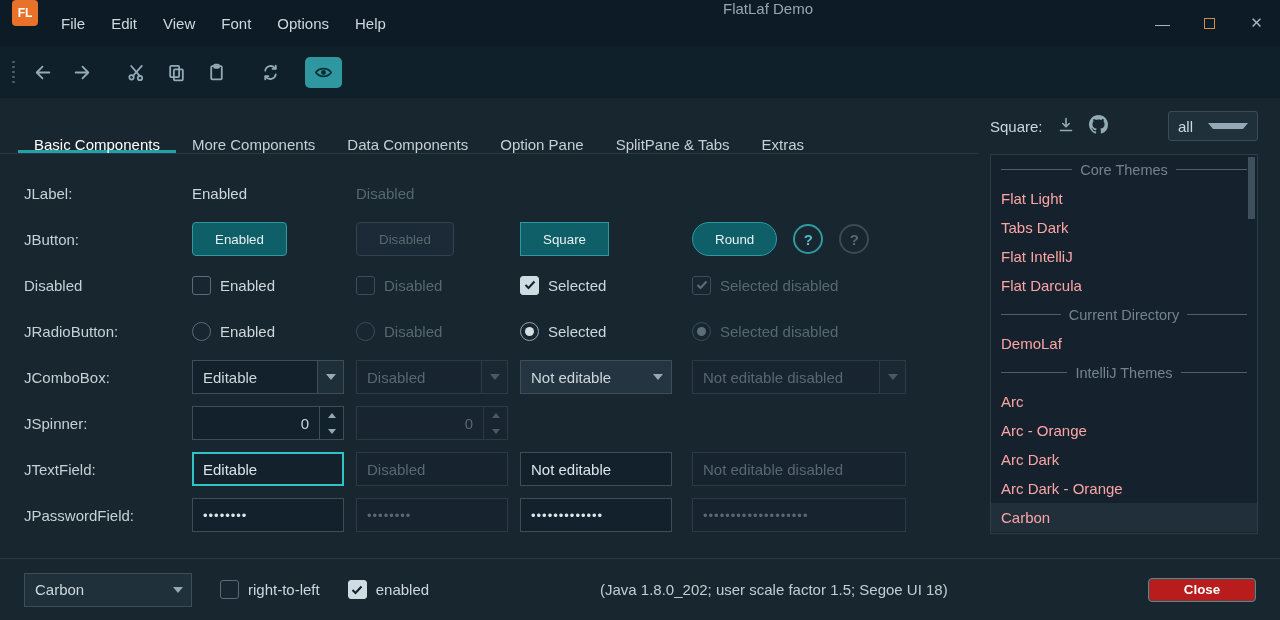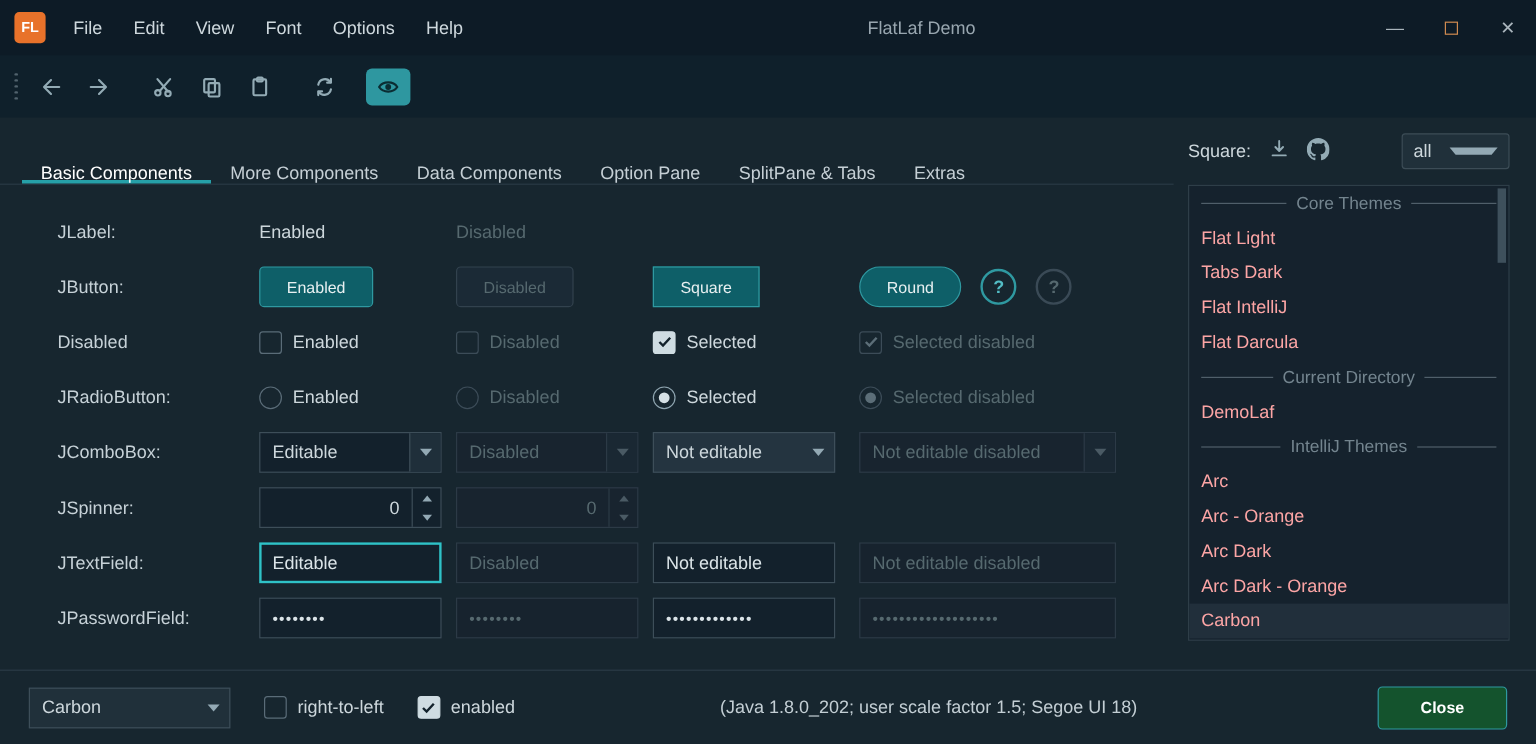--- a/index.html
+++ b/index.html
@@ -6,21 +6,21 @@
   html,body { width:1280px; height:620px; overflow:hidden; }
   body {
     font-family: "Liberation Sans", sans-serif;
     font-size: 15px;
     color: #cdd7dc;
     background: #17262f;
   }
   .window { width:1280px; height:620px; display:flex; flex-direction:column; overflow:hidden; }
 
   
-  .titlebar { height:46px; background:#0d1b26; display:flex; align-items:center; padding-left:12px; position:relative; flex:none; }
+  .titlebar { height:46px; background:#0d1b26; display:flex; align-items:flex-start; padding-left:12px; position:relative; flex:none; }
   .logo { width:26px; height:26px; border-radius:4px; background:#e8722a; color:#fff; font-weight:bold; font-size:12px; display:grid; place-items:center; margin-right:10px; }
   .menu { display:flex; height:100%; }
   .menu-item { padding:0 13px; display:flex; align-items:center; color:#ced8dd; cursor:default; }
   .win-title { position:absolute; left:768px; transform:translateX(-50%); color:#98a6af; }
   .win-controls { margin-left:auto; display:flex; height:100%; }
   .win-btn { width:47px; height:100%; display:grid; place-items:center; color:#a9b5bc; font-size:15px; }
   .max-glyph { width:11px; height:11px; border:1.5px solid #cf8a50; display:block; }
 
   
   .toolbar { height:52px; background:#0f202b; display:flex; align-items:center; padding-left:8px; flex:none; }
@@ -53,21 +53,21 @@
 
   
   .themes-list { border:1px solid #2e3e48; background:#15222d; height:380px; position:relative; overflow:hidden; }
   .theme-item { height:29px; line-height:29px; padding:0 10px; color:#fca5a5; white-space:nowrap; }
   .theme-item.selected { background:#212f3b; }
   .theme-sep { height:29px; display:flex; align-items:center; color:#73848e; padding:0 10px; font-size:14.5px; gap:8px; }
   .theme-sep .line { flex:1; height:1px; background:#505f6a; }
   .vscroll { position:absolute; top:2px; right:2px; width:7px; height:62px; background:#3e505c; }
 
   
-  .grid { display:grid; grid-template-columns:168px 164px 164px 172px auto; grid-auto-rows:46px; align-items:center; padding:16px 0 0 48px; }
+  .grid { display:grid; grid-template-columns:168px 164px 164px 172px auto; grid-auto-rows:46px; align-items:center; padding:16px 0 0 24px; }
   .rowlabel { color:#c6d1d7; }
   .dim { color:#56696f; }
 
   .btn { height:34px; padding:0 22px; border-radius:4px; display:inline-flex; align-items:center; justify-content:center; background:#0e5f68; border:1px solid #2f99a1; color:#e8f0f1; width:max-content; }
   .btn.disabled { background:#1b2a36; border-color:#32424e; color:#56696f; }
   .btn.square { border-radius:0; }
   .btn.round { border-radius:17px; }
   .col-flex { display:flex; align-items:center; gap:16px; }
   .help { width:30px; height:30px; border-radius:50%; border:2px solid #2f99a1; color:#53bdc5; display:grid; place-items:center; font-weight:bold; font-size:15px; background:transparent; }
   .help.disabled { border-color:#3a4a56; color:#56696f; }
@@ -112,21 +112,21 @@
   .tf.focused { border:2px solid #2fc2c7; padding:0 9px; }
   .tf.disabled { color:#56696f; background:#17232e; border-color:#2c3a46; }
   .tf.wide { width:214px; }
   .tf.pw { font-size:13px; letter-spacing:1px; }
 
   
   .statusbar { height:62px; flex:none; border-top:1px solid #2b3b46; display:flex; align-items:center; padding:0 24px; gap:28px; position:relative; }
   .statusbar .combo { width:168px; background:#20303a; }
   .statusbar .combo .arrow { border-left:none; background:transparent; }
   .status-info { position:absolute; left:600px; color:#c3ced4; }
-  .close-btn { margin-left:auto; width:108px; height:36px; background:#14532d; border:1px solid #2f99a1; border-radius:4px; color:#ffffff; font-weight:bold; display:grid; place-items:center; }
+  .close-btn { margin-left:auto; width:108px; height:24px; background:#b91c1c; border:1px solid #2f99a1; border-radius:4px; color:#ffffff; font-weight:bold; display:grid; place-items:center; }
 </style>
 </head>
 <body>
 
 <div class="window">
 
   <div class="titlebar">
     <div class="logo">FL</div>
     <div class="menu">
       <div class="menu-item">File</div>

